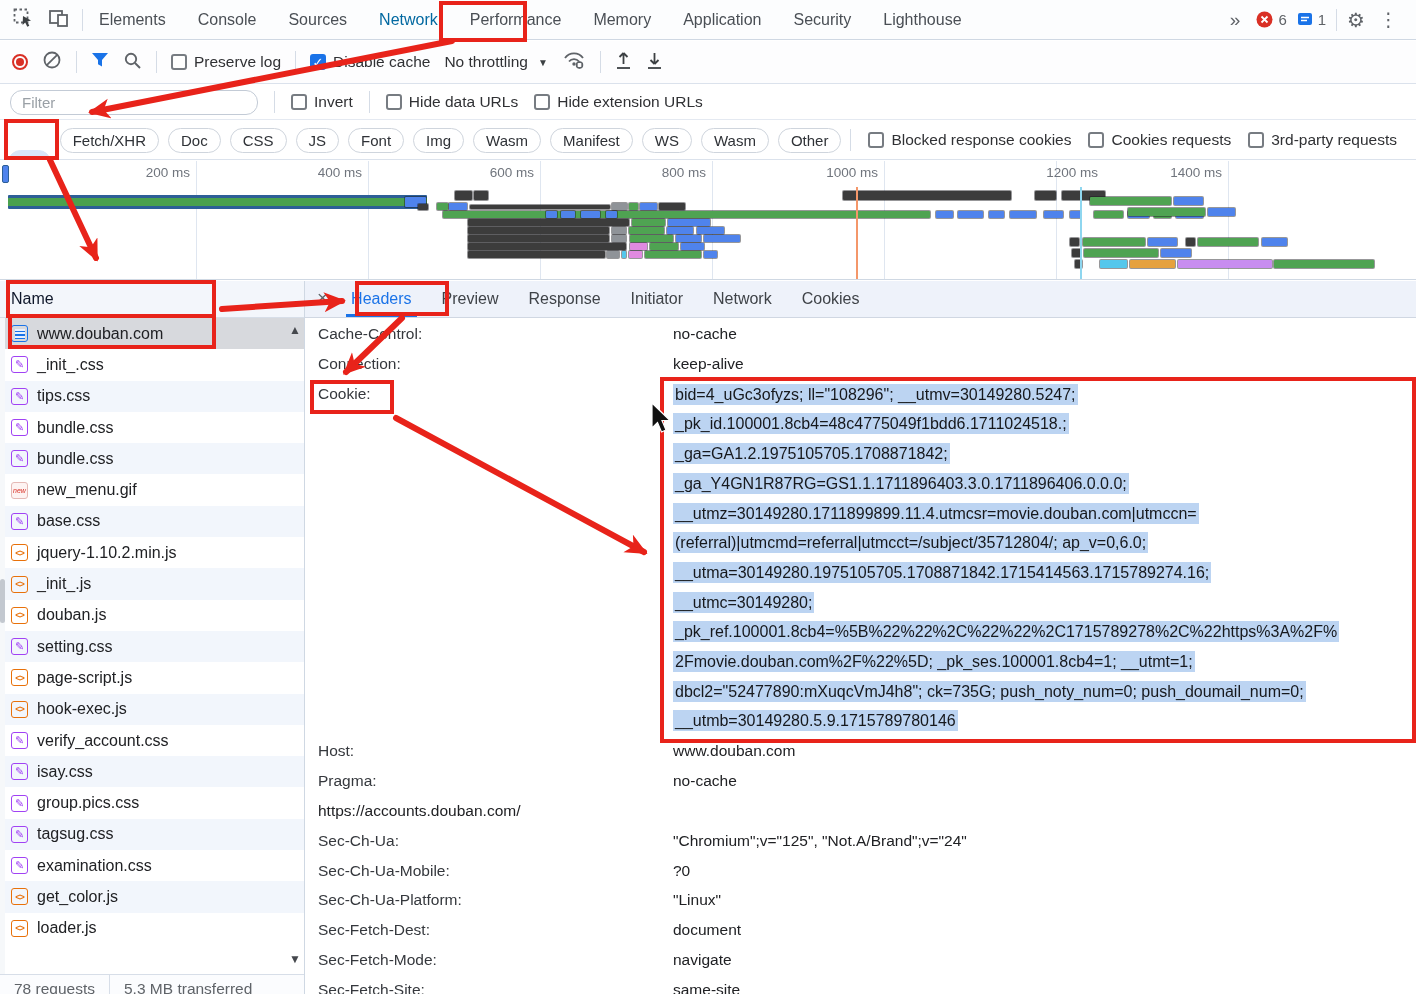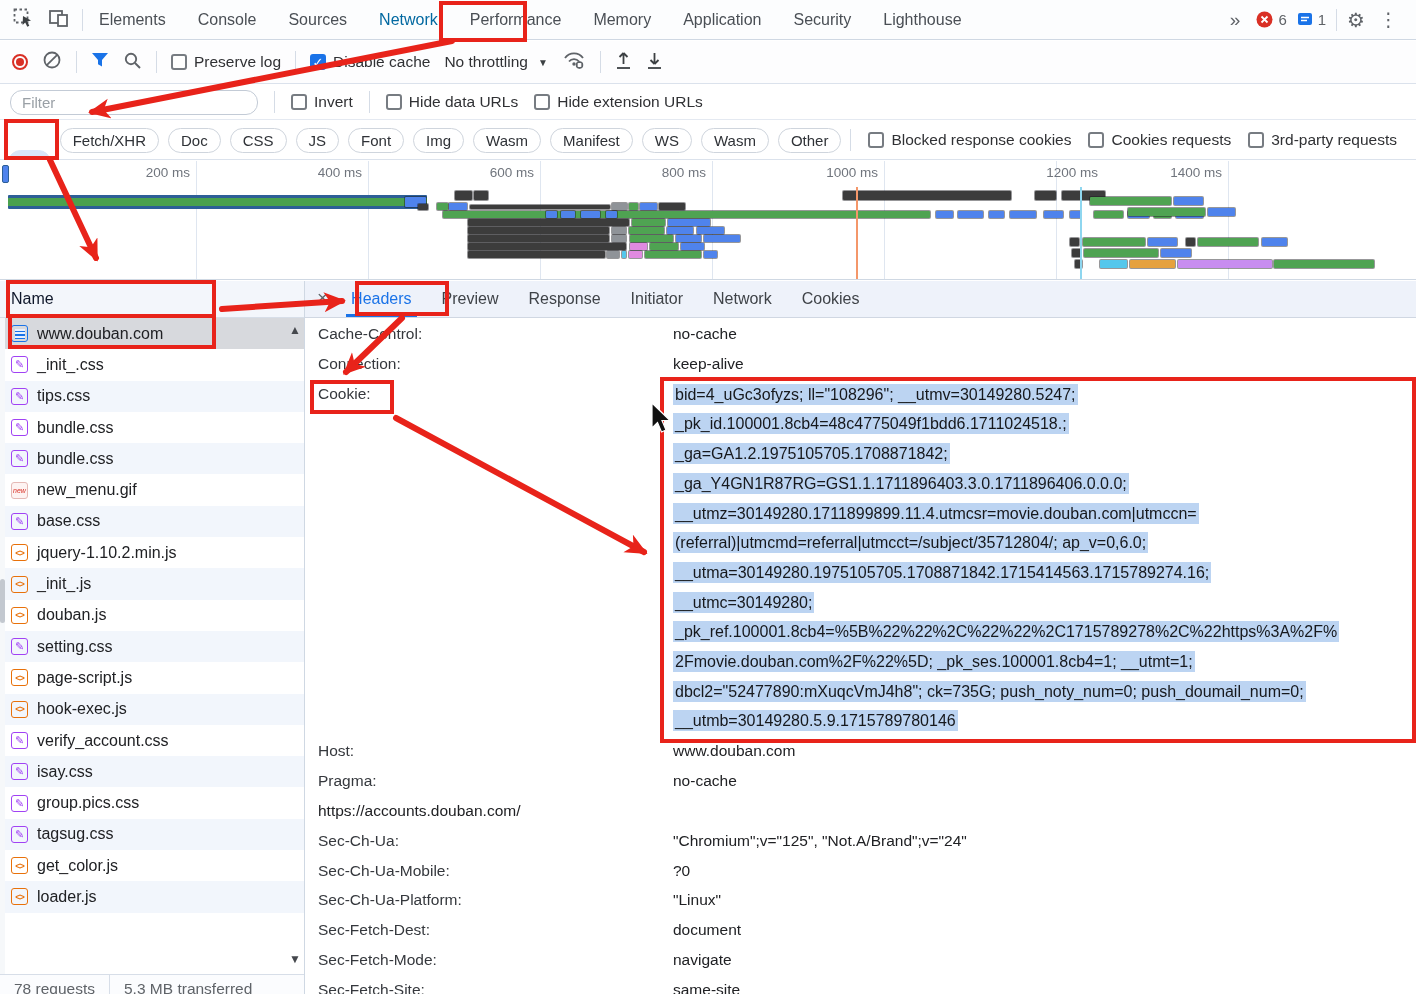--- a/index.html
+++ b/index.html
@@ -428,20 +428,24 @@
           </li>
           <li class="reqrow">
             <span class="fic fic-css"></span>
             <span>group.pics.css</span>
           </li>
           <li class="reqrow">
             <span class="fic fic-css"></span>
             <span>tagsug.css</span>
           </li>
           <li class="reqrow">
+            <span class="fic fic-css"></span>
+            <span>examination.css</span>
+          </li>
+          <li class="reqrow">
             <span class="fic fic-js"></span>
             <span>get_color.js</span>
           </li>
           <li class="reqrow">
             <span class="fic fic-js"></span>
             <span>loader.js</span>
           </li>
         </ul>
       <div class="gutter">
           <span class="gutterthumb"></span>

